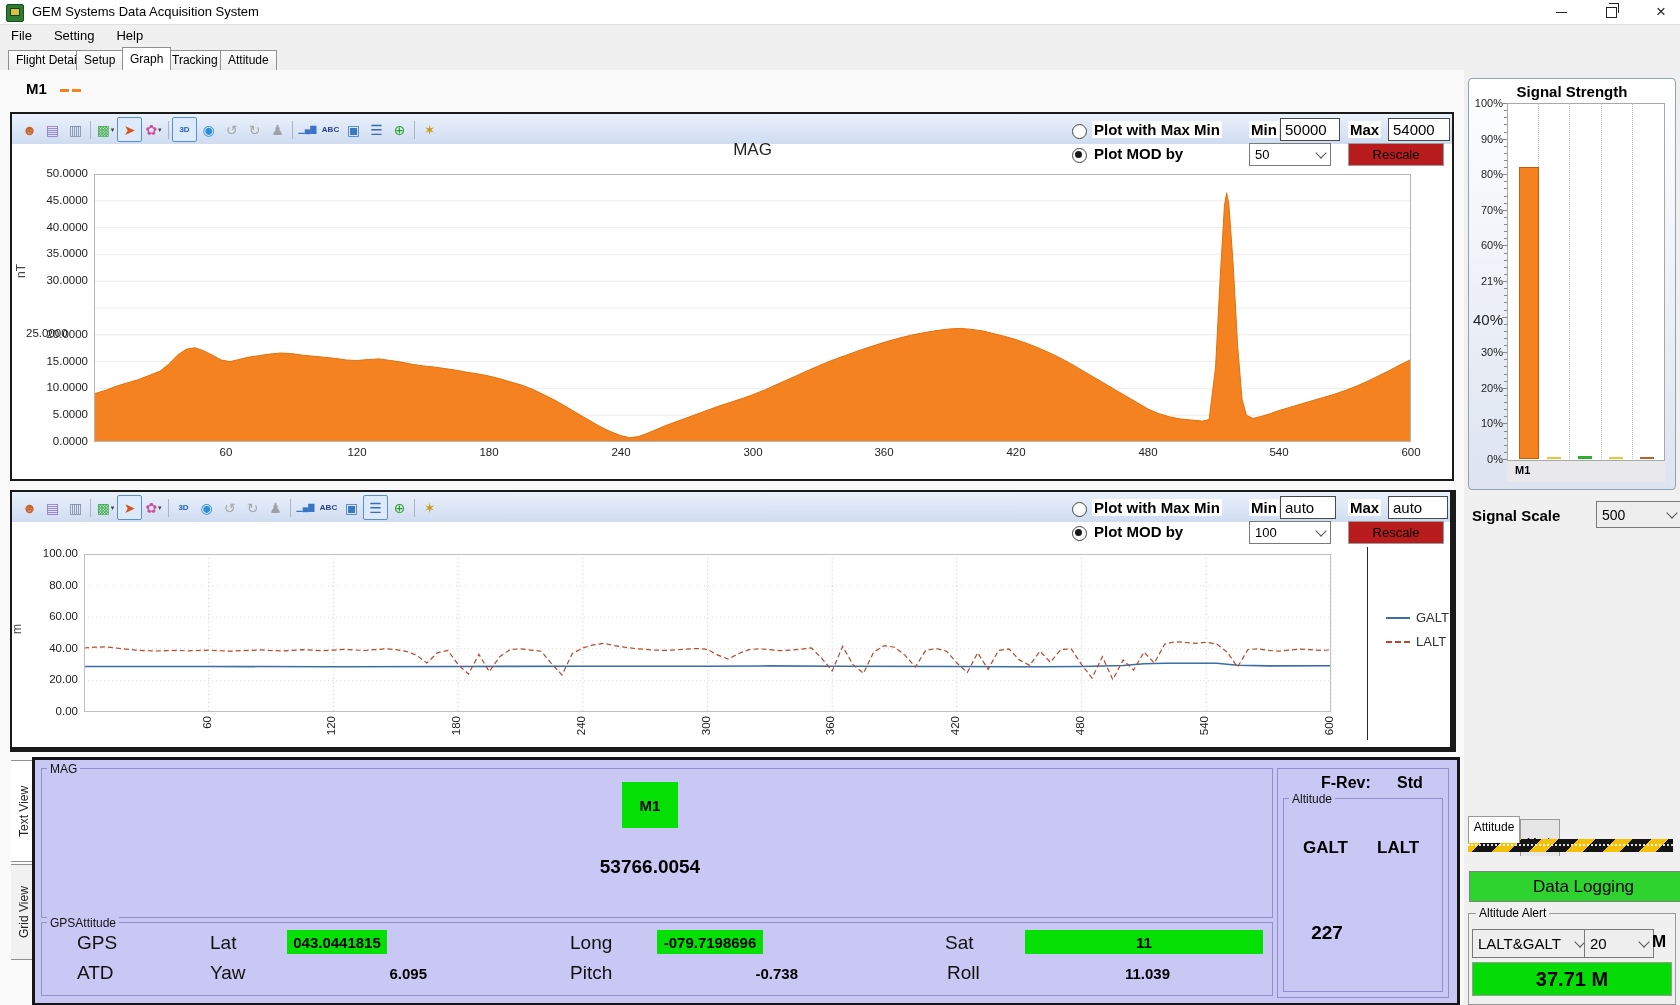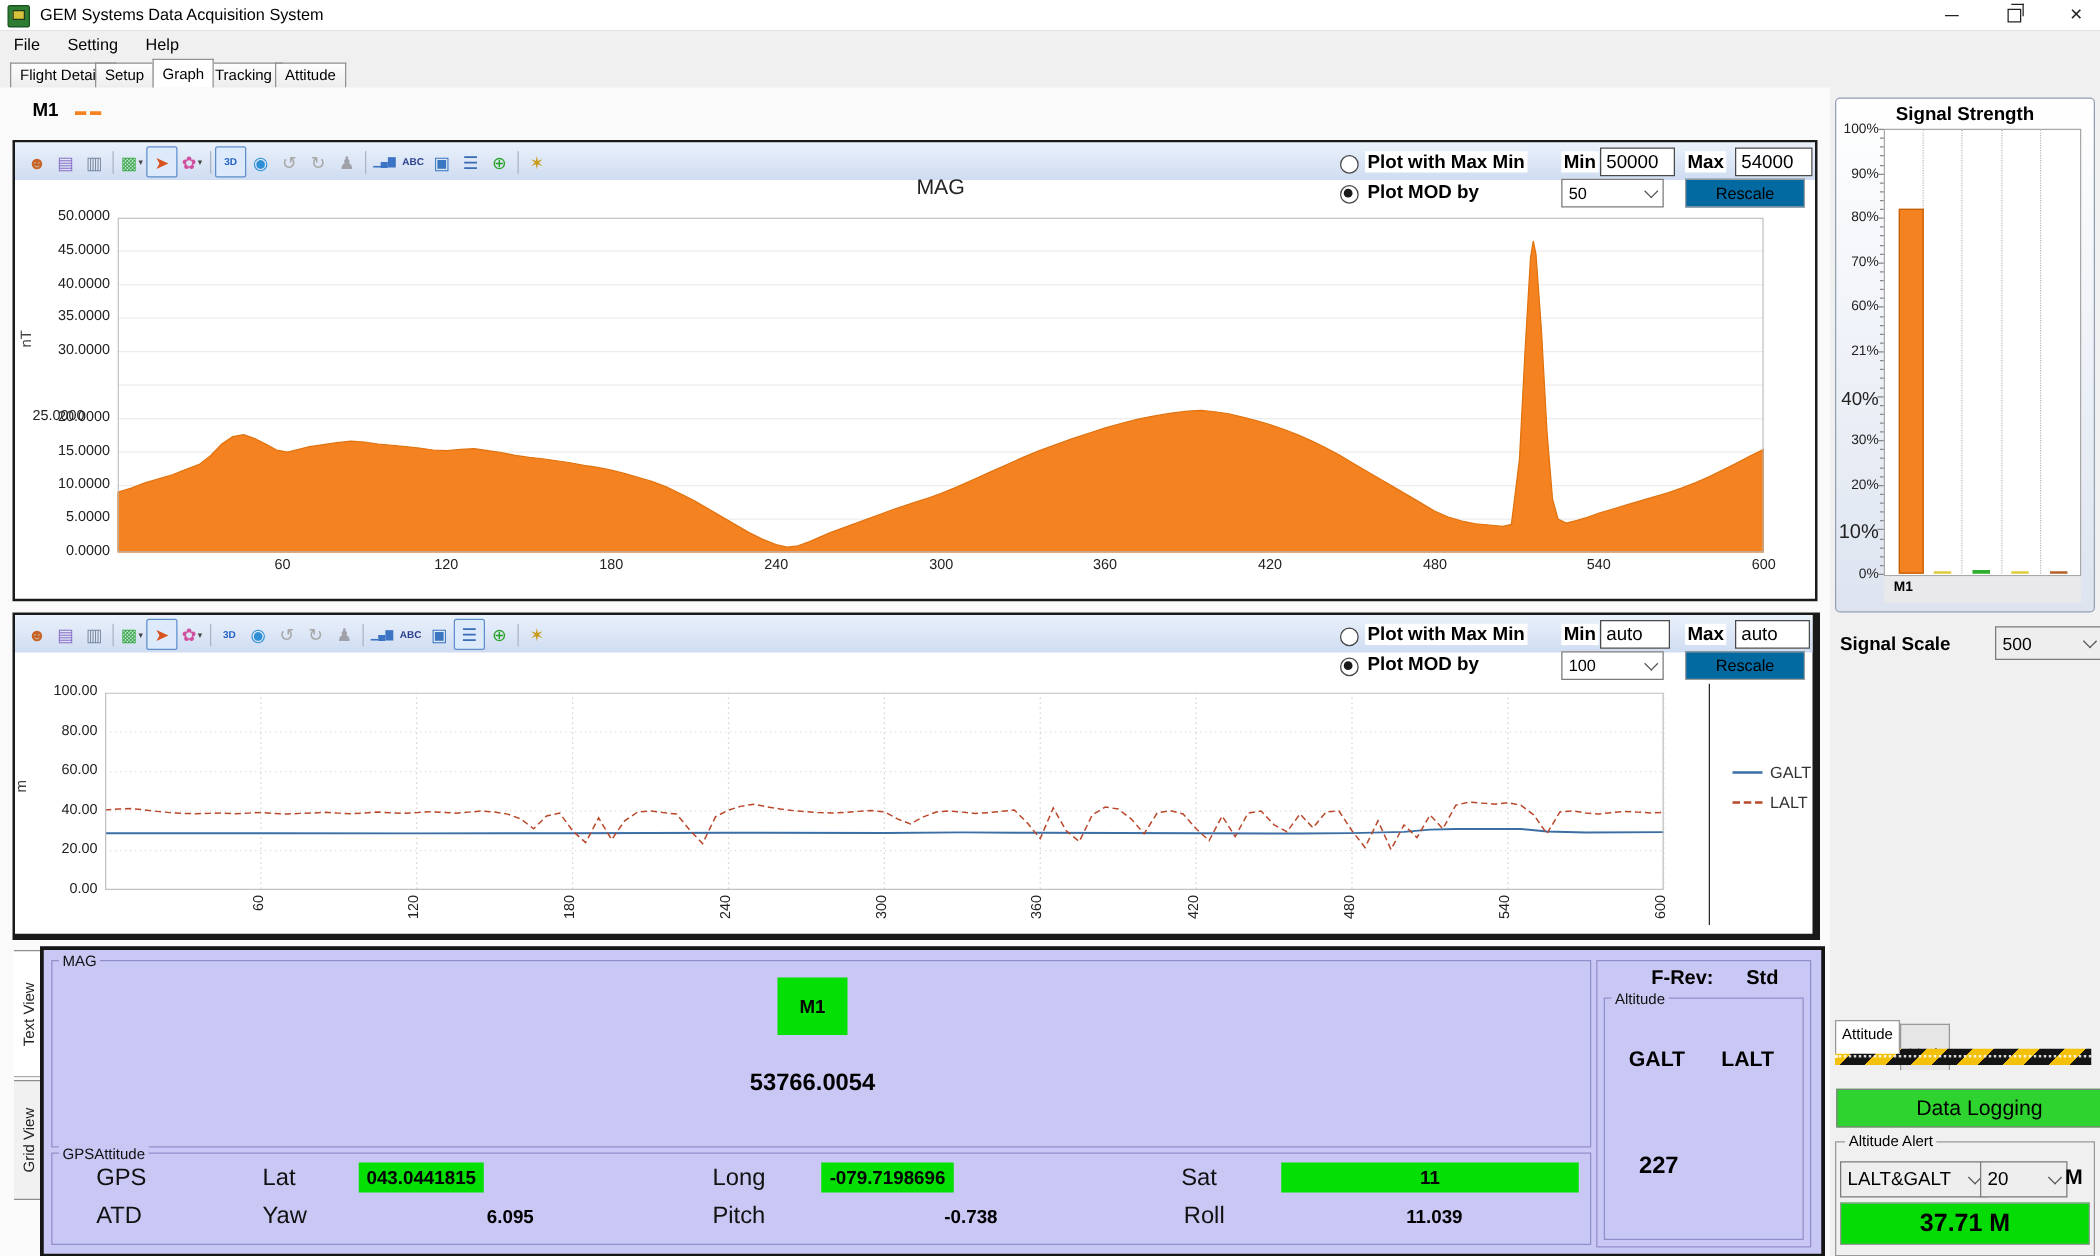--- a/index.html
+++ b/index.html
@@ -43,21 +43,21 @@
   .vlab{position:absolute;font-size:12px;color:#444;transform:rotate(-90deg);}
   .ticklab{position:absolute;font-size:11.5px;color:#222;}
   .xlabv{position:absolute;font-size:11.5px;color:#222;writing-mode:vertical-rl;transform:rotate(180deg);}
   
   .radio{position:absolute;width:13px;height:13px;border:1px solid #444;border-radius:50%;background:#fff;}
   .radio.sel::after{content:"";display:block;width:7px;height:7px;margin:2px;border-radius:50%;background:#1a1a1a;}
   .ctllab{position:absolute;font-size:15px;font-weight:bold;background:#fff;padding:0 2px;}
   .inputbox{position:absolute;border:1px solid #4a4a4a;background:#fff;font-size:15px;padding:0 4px;display:flex;align-items:center;}
   .selbox{position:absolute;border:1px solid #7a7a7a;background:#fff;font-size:13px;padding:0 5px;display:flex;align-items:center;justify-content:space-between;}
   .caret{width:7px;height:7px;border-right:1.5px solid #555;border-bottom:1.5px solid #555;transform:rotate(45deg);margin-top:-3px;}
-  .btn{position:absolute;background:#0369a1;border:1px solid #9b9b9b;font-size:13px;display:flex;align-items:center;justify-content:center;}
+  .btn{position:absolute;background:#b91c1c;border:1px solid #9b9b9b;font-size:13px;display:flex;align-items:center;justify-content:center;}
   .divline{position:absolute;width:1px;background:#2a2a2a;}
   .legrow{display:flex;align-items:center;gap:6px;font-size:13px;color:#333;margin-bottom:9px;}
   .legline{width:24px;border-top:2px solid #3A6EA5;}
   .legdash{width:24px;border-top:2px dashed #B9472A;}
   
   #bottom{left:32px;top:687px;width:1422px;height:243px;background:#c9c7f4;border:3px solid #161616;}
   .grpbox{position:absolute;border:1px solid #918fc9;}
   .grplab{position:absolute;font-size:12px;color:#111;background:#c9c7f4;padding:0 3px;}
   .greenbox{position:absolute;background:#04e004;display:flex;align-items:center;justify-content:center;font-weight:bold;font-size:15px;}
   .biglab{position:absolute;font-size:19px;color:#111;}
@@ -414,21 +414,21 @@
 <div id="sidebar" class="abs">
   <div id="sigpanel" class="abs">
     <div id="sigtitle" class="abs">Signal Strength</div>
     <div id="sigchart" class="abs"></div>
     <div id="sigxstrip" class="abs"><span>M1</span></div>
   <div class="siggrid abs" style="left: 69.2px;"></div>
       <div class="siggrid abs" style="left: 100.4px;"></div>
       <div class="siggrid abs" style="left: 131.6px;"></div>
       <div class="siggrid abs" style="left: 162.8px;"></div>
       <div class="ticklab" style="left: 0px; top: 374px; width: 34px; text-align: right; font-size: 11px;">0%</div>
-      <div class="ticklab" style="left: 0px; top: 338px; width: 34px; text-align: right; font-size: 16px;">10%</div>
+      <div class="ticklab" style="left: 0px; top: 338px; width: 34px; text-align: right; font-size: 11px;">10%</div>
       <div class="ticklab" style="left: 0px; top: 303px; width: 34px; text-align: right; font-size: 11px;">20%</div>
       <div class="ticklab" style="left: 0px; top: 267px; width: 34px; text-align: right; font-size: 11px;">30%</div>
       <div class="ticklab" style="left: 0px; top: 232px; width: 34px; text-align: right; font-size: 15px;">40%</div>
       <div class="ticklab" style="left: 0px; top: 196px; width: 34px; text-align: right; font-size: 11px;">21%</div>
       <div class="ticklab" style="left: 0px; top: 160px; width: 34px; text-align: right; font-size: 11px;">60%</div>
       <div class="ticklab" style="left: 0px; top: 125px; width: 34px; text-align: right; font-size: 11px;">70%</div>
       <div class="ticklab" style="left: 0px; top: 89px; width: 34px; text-align: right; font-size: 11px;">80%</div>
       <div class="ticklab" style="left: 0px; top: 54px; width: 34px; text-align: right; font-size: 11px;">90%</div>
       <div class="ticklab" style="left: 0px; top: 18px; width: 34px; text-align: right; font-size: 11px;">100%</div>
       <div class="sigtick abs" style="left: 33px; top: 380px; width: 5px;"></div>

